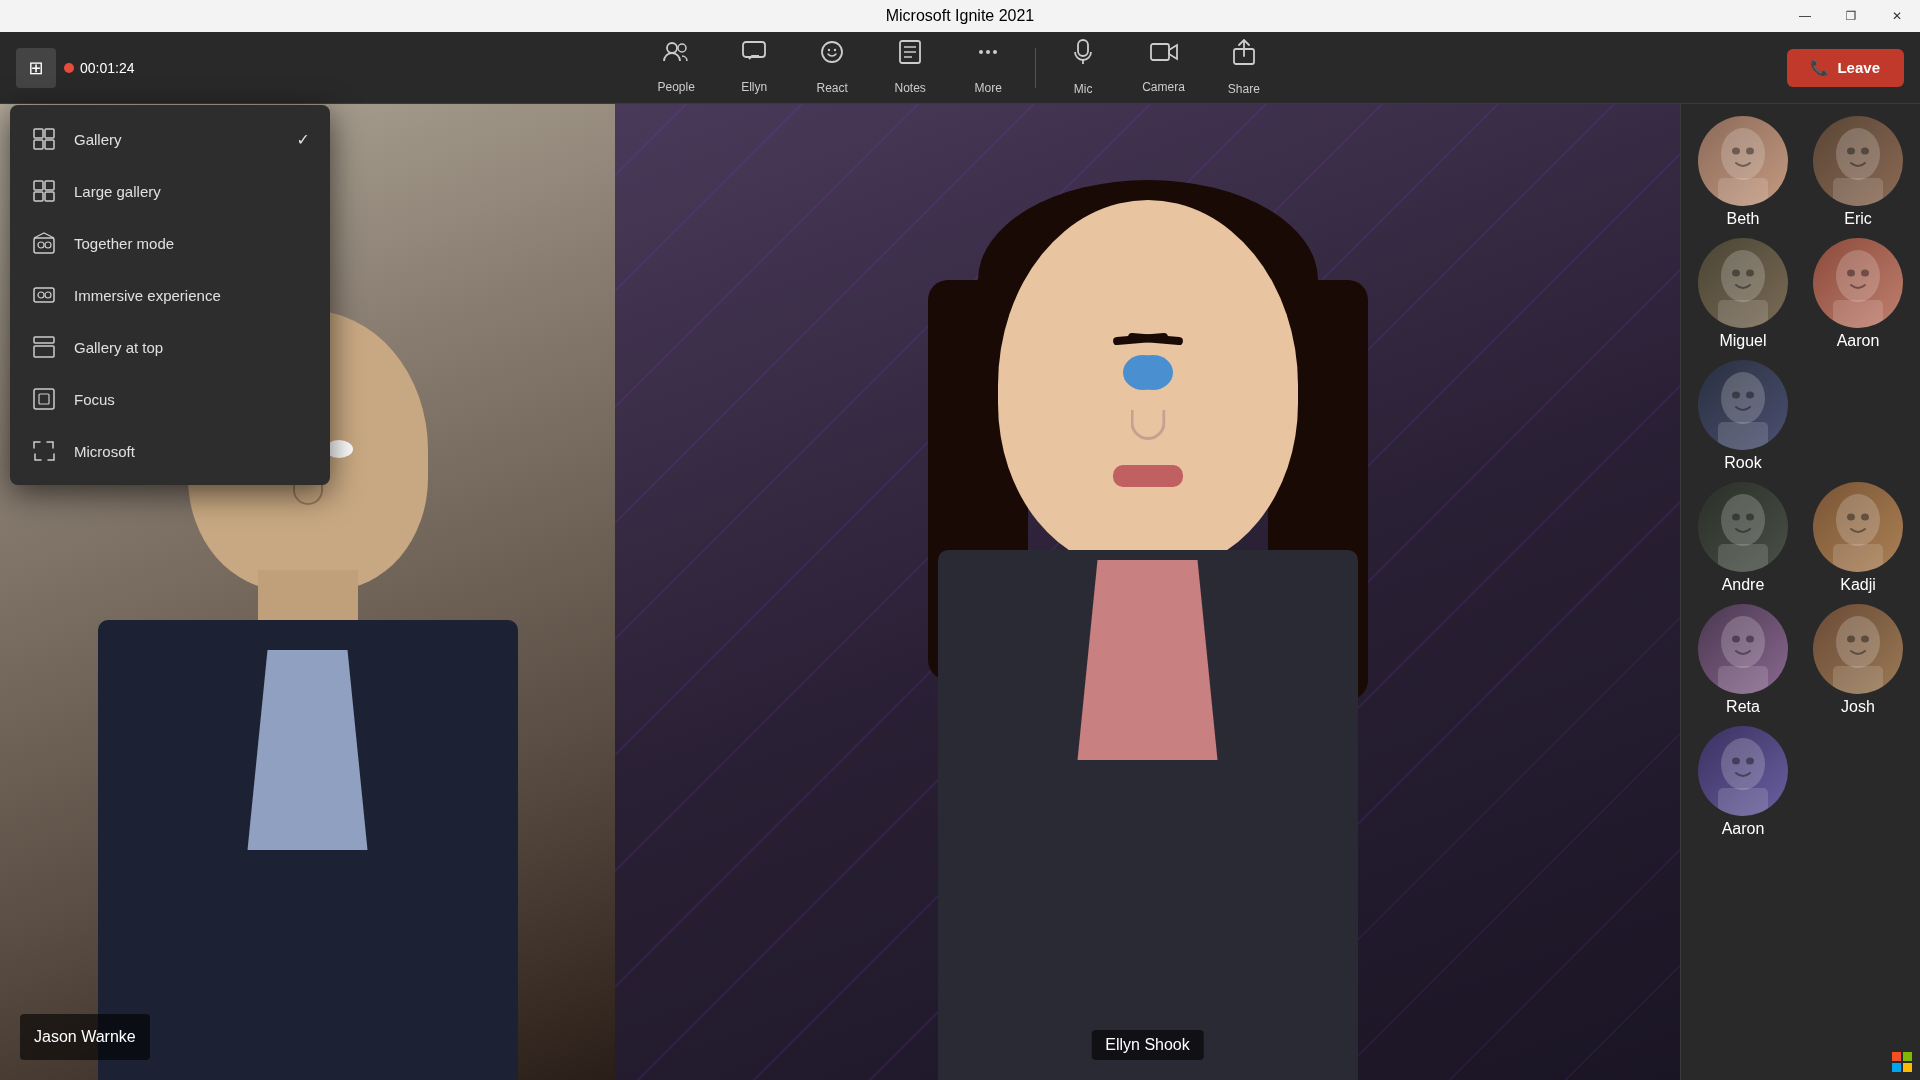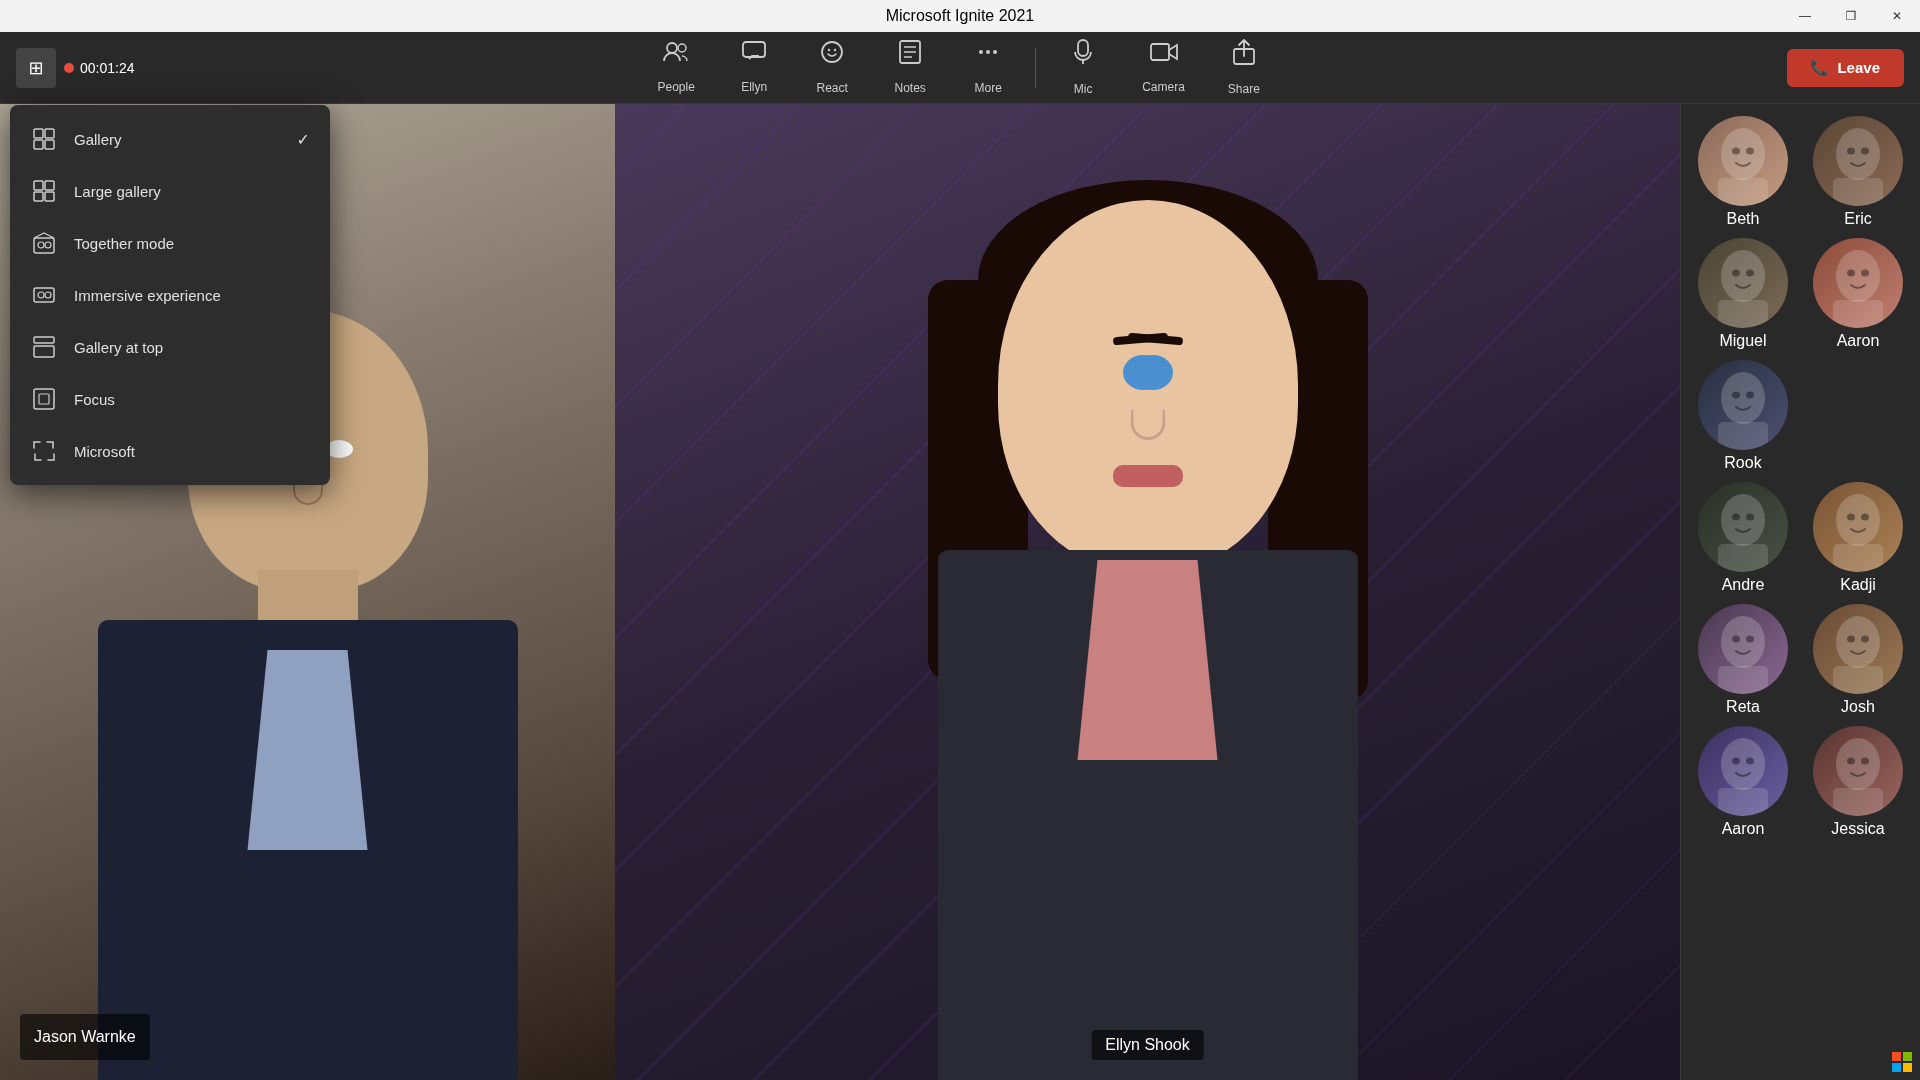--- a/index.html
+++ b/index.html
@@ -811,32 +811,20 @@
             <div class="participant-avatar av-lila">
               <svg width="90" height="90" viewBox="0 0 90 90">
         <ellipse cx="45" cy="38" rx="22" ry="26" fill="rgba(255,255,255,0.2)"></ellipse>
         <ellipse cx="38" cy="35" rx="4" ry="3.5" fill="rgba(0,0,0,0.4)"></ellipse>
         <ellipse cx="52" cy="35" rx="4" ry="3.5" fill="rgba(0,0,0,0.4)"></ellipse>
         <path d="M38 47 Q45 53 52 47" stroke="rgba(0,0,0,0.4)" stroke-width="2" fill="none" stroke-linecap="round"></path>
         <rect x="20" y="62" width="50" height="28" rx="5" fill="rgba(255,255,255,0.15)"></rect>
       </svg>
             </div>
             <div class="participant-name">Aaron</div>
-          </div>
-          <div class="participant-item">
-            <div class="participant-avatar av-jessica">
-              <svg width="90" height="90" viewBox="0 0 90 90">
-        <ellipse cx="45" cy="38" rx="22" ry="26" fill="rgba(255,255,255,0.2)"></ellipse>
-        <ellipse cx="38" cy="35" rx="4" ry="3.5" fill="rgba(0,0,0,0.4)"></ellipse>
-        <ellipse cx="52" cy="35" rx="4" ry="3.5" fill="rgba(0,0,0,0.4)"></ellipse>
-        <path d="M38 47 Q45 53 52 47" stroke="rgba(0,0,0,0.4)" stroke-width="2" fill="none" stroke-linecap="round"></path>
-        <rect x="20" y="62" width="50" height="28" rx="5" fill="rgba(255,255,255,0.15)"></rect>
-      </svg>
-            </div>
-            <div class="participant-name">Jessica</div>
           </div>
         </div>
       </div>
 
   </div>
 </div>
 
 <div id="dropdown">
 <div class="menu-item active">
       <span class="menu-icon">

